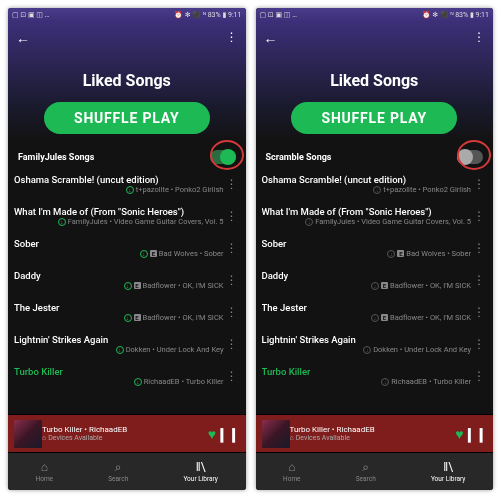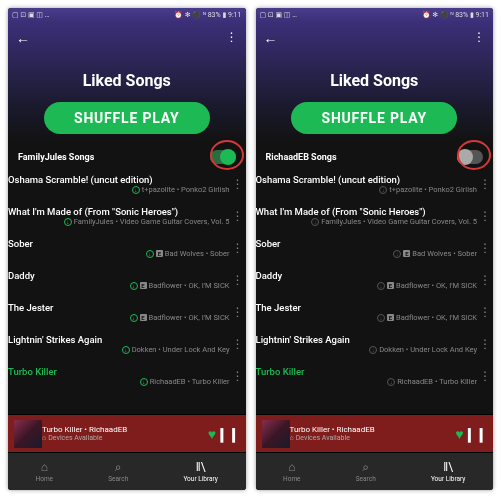--- a/index.html
+++ b/index.html
@@ -13,21 +13,21 @@
   .title { color:#fff; font-size:16px; font-weight:700; margin-bottom:12px; }
   .shuffle-btn { background:#1db954; color:#fff; border:none; border-radius:20px; padding:8px 30px; font-size:14px; font-weight:700; letter-spacing:0.8px; }
   .download-row { display:flex; justify-content:space-between; align-items:center; padding:8px 10px 4px; position:relative; }
   .download-label { color:#fff; font-size:9px; font-weight:700; }
   .toggle { width:26px; height:14px; border-radius:7px; position:relative; }
   .toggle-on { background:#2a6b3f; }
   .toggle-on::after{content:"";position:absolute;right:0;top:-1px;width:16px;height:16px;border-radius:50%;background:#1db954;}
   .toggle-off { background:#555; }
   .toggle-off::after{content:"";position:absolute;left:0;top:-1px;width:16px;height:16px;border-radius:50%;background:#aaa;}
   .circle-mark { position:absolute; right:2px; top:-2px; width:34px; height:30px; border:2px solid #d43838; border-radius:50%; pointer-events:none; }
-  .songlist { flex:1; overflow:hidden; padding:0 0; }
+  .songlist { flex:1; overflow:hidden; padding:0 6px; }
   .song { padding:6px 0; display:flex; align-items:center; }
   .song-info { flex:1; min-width:0; }
   .song-title { color:#fff; font-size:9.5px; font-weight:500; white-space:nowrap; overflow:hidden; text-overflow:ellipsis; }
   .song-title.playing { color:#1db954; }
   .song-sub { color:#888; font-size:7.5px; white-space:nowrap; overflow:hidden; text-overflow:ellipsis; display:flex; align-items:center; gap:2px;justify-content:flex-end; }
   .dl-icon { display:inline-flex; width:8px; height:8px; border:1px solid #1db954; border-radius:50%; color:#1db954; font-size:6px; align-items:center; justify-content:center; line-height:1; }
   .dl-icon.dark{border-color:#555;color:#555;}
   .e-badge{display:inline-block;background:#888;color:#121212;font-size:6px;width:7px;height:7px;text-align:center;line-height:7px;border-radius:1px;font-weight:700;}
   .song-dots { color:#888; font-size:12px; padding:0 2px; }
   .nowplaying { height:38px; background:#7f1d1d; display:flex; align-items:center; padding:0 6px; border-top:1px solid #000; }
@@ -166,21 +166,21 @@
     <span class="sb-left">▢ ⊡ ▣ ◫ …</span>
     <span class="sb-right">⏰ ✻ ⚫ ᴺ 83% ▮ 9:11</span>
   </div>
   <div class="header">
     <span class="back-arrow">←</span>
     <span class="options-dots">⋮</span>
     <div class="title">Liked Songs</div>
     <button class="shuffle-btn">SHUFFLE PLAY</button>
   </div>
   <div class="download-row">
-    <span class="download-label">RichaadEB Songs</span>
+    <span class="download-label">Scramble Songs</span>
     <div class="toggle toggle-off"></div>
     <div class="circle-mark"></div>
   </div>
   <div class="songlist" id="listB">
       <div class="song">
         <div class="song-info">
           <div class="song-title">Oshama Scramble! (uncut edition)</div>
           <div class="song-sub">
             <span class="dl-icon dark">↓</span>
             <span> t+pazolite • Ponko2 Girlish</span>

